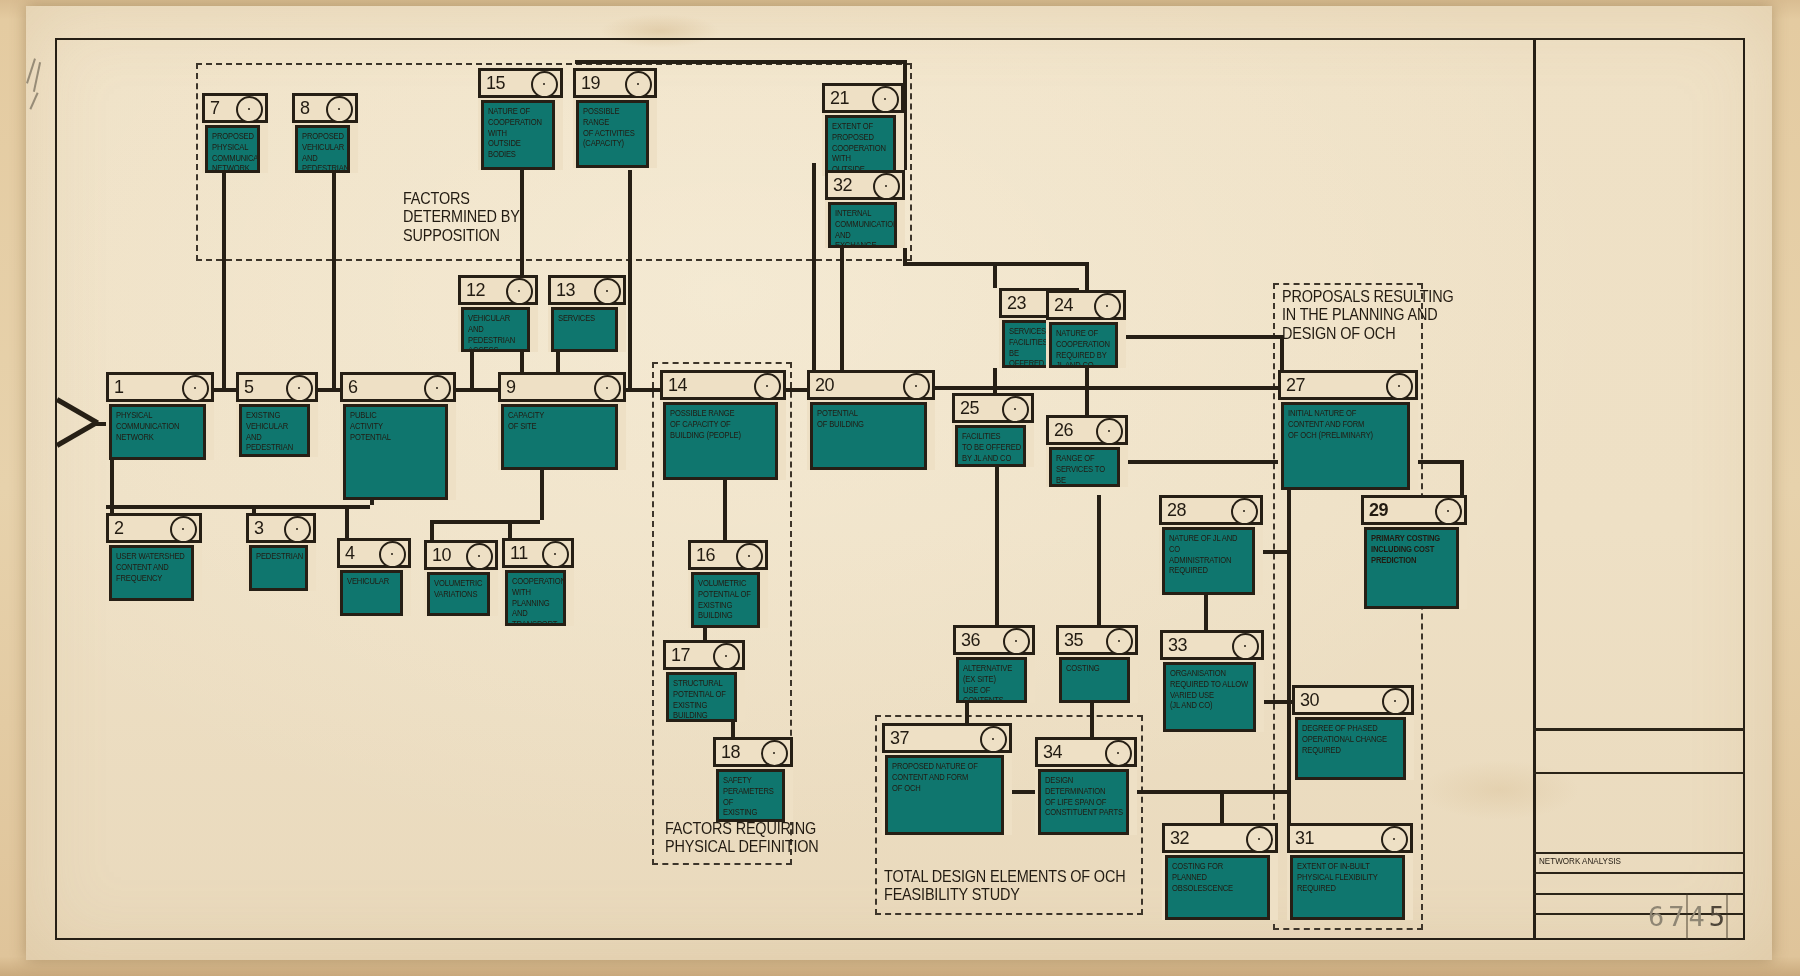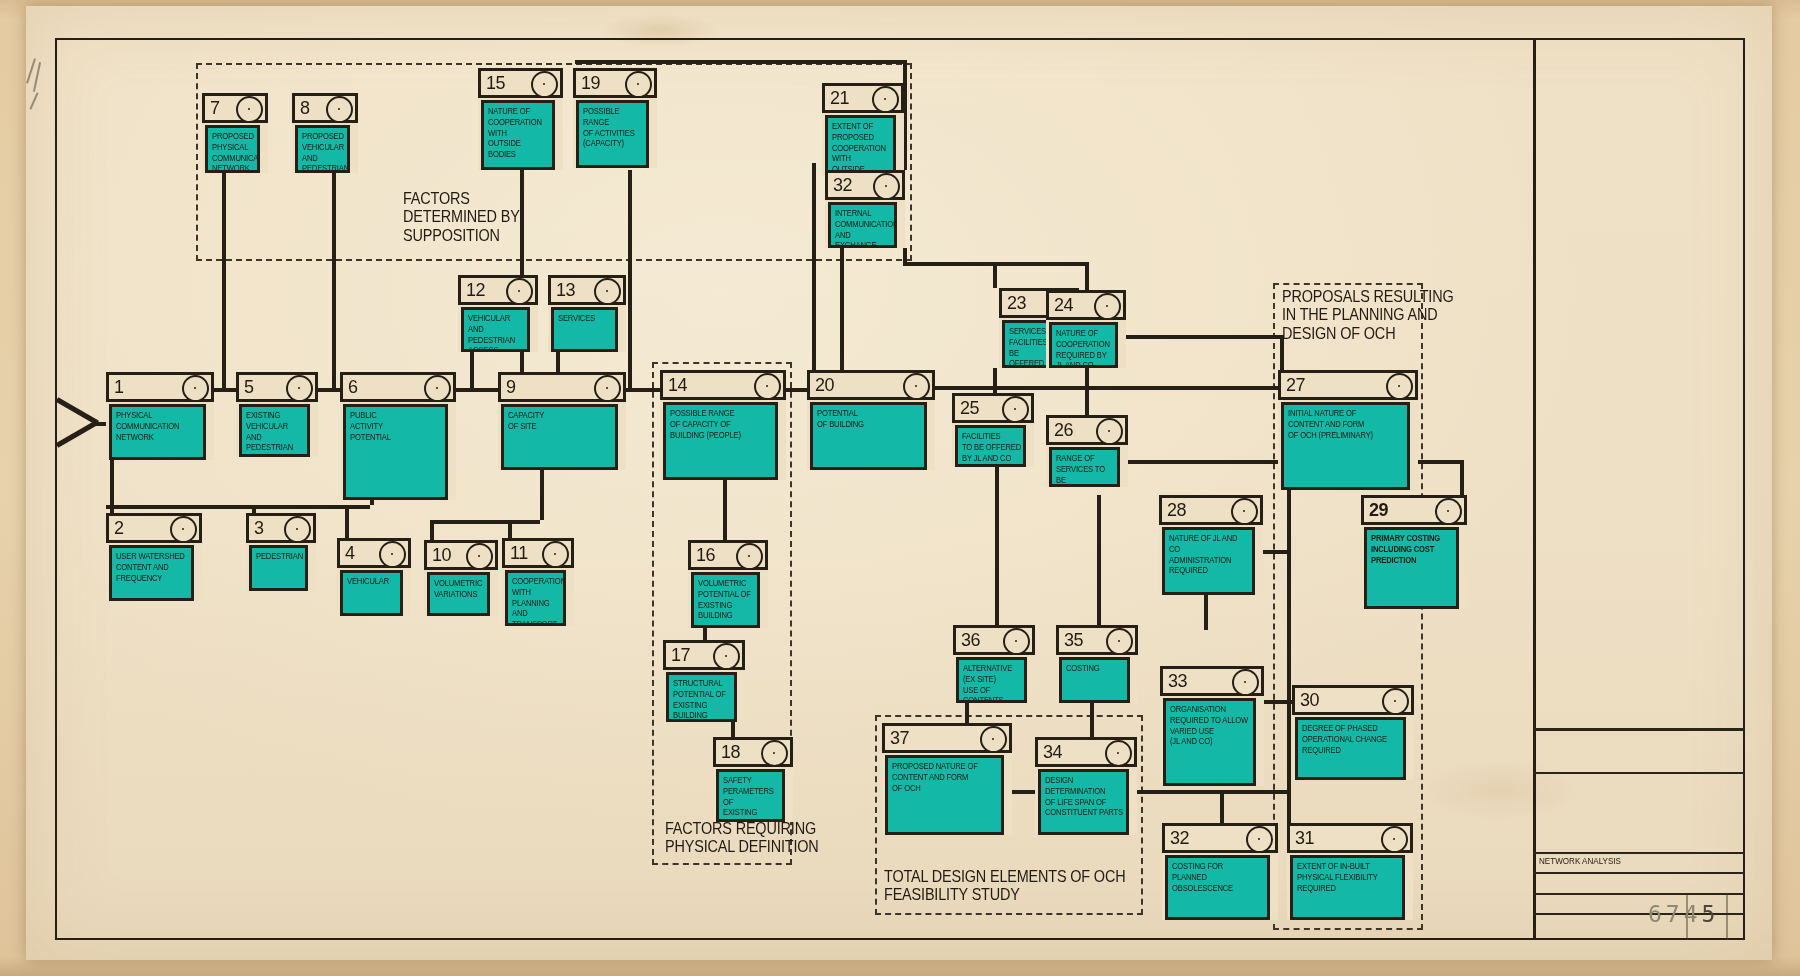--- a/index.html
+++ b/index.html
@@ -22,27 +22,27 @@
   }
   .tb-divider{position:absolute;background:#261f15;width:2.5px;left:1533px;top:38px;height:902px;}
   .tb-line{position:absolute;background:#2b2418;height:2px;}
   .tb-vfaint{position:absolute;background:rgba(60,50,35,.45);width:1.5px;}
   .seg{position:absolute;background:#261f15;z-index:2;}
   .node{position:absolute;z-index:3;background:#eee0c5;box-sizing:border-box;}
   .hd{position:absolute;left:0;top:0;right:0;height:30px;border:3px solid #261f15;box-sizing:border-box;background:#eee0c5;}
   .num{position:absolute;left:5px;top:2px;font-size:18px;color:#221b12;letter-spacing:-0.5px;}
   .circ{position:absolute;right:2px;top:0px;width:23px;height:23px;border:2.5px solid #261f15;border-radius:50%;box-sizing:content-box;background:#eee0c5;}
   .circ::after{content:"";position:absolute;left:10px;top:10px;width:2px;height:2px;background:#261f15;border-radius:50%;}
-  .bd{position:absolute;left:3px;right:8px;top:32px;bottom:0;border:3px solid #261f15;box-sizing:border-box;padding:3px 2px 2px 4px;overflow:hidden;background:#14b8a6;}
+  .bd{position:absolute;left:3px;right:8px;top:32px;bottom:0;border:3px solid #261f15;box-sizing:border-box;padding:3px 2px 2px 4px;overflow:hidden;background:#0f766e;}
   .txt{font-size:9.5px;line-height:1.14;letter-spacing:-0.2px;color:#221b12;white-space:pre-line;transform:scaleX(.8);transform-origin:0 0;width:125%;}
   .region{position:absolute;border:2px dashed #3d352a;z-index:1;box-sizing:border-box;}
   .rlabel{position:absolute;z-index:4;font-size:17px;line-height:1.08;letter-spacing:-0.2px;color:#221b12;white-space:pre-line;transform:scaleX(.85);transform-origin:0 0;width:118%;}
   .arrow-bar{position:absolute;width:47px;height:5px;background:#261f15;transform-origin:0 50%;z-index:2;}
   .tb-title{position:absolute;left:1539px;top:855px;font-size:9.5px;letter-spacing:0px;color:#221b12;z-index:4;transform:scaleX(.85);transform-origin:0 0;}
-  .pencil-num{position:absolute;left:1648px;top:901px;font-size:23px;letter-spacing:4px;color:#8f8674;z-index:4;font-family:"DejaVu Sans Mono",monospace;}
+  .pencil-num{position:absolute;left:1648px;top:901px;font-size:27px;letter-spacing:4px;color:#8f8674;z-index:4;font-family:"DejaVu Sans Mono",monospace;}
   .pencil-num b{font-weight:normal;color:#4f4639;}
   .scribble{position:absolute;background:#978c77;z-index:4;}
   .stain{position:absolute;border-radius:50%;z-index:0;}
 </style>
 </head>
 <body>
 
 <div class="paper"></div>
 <div class="stain" style="left:600px;top:14px;width:120px;height:34px;background:radial-gradient(ellipse,rgba(197,162,108,.30),rgba(0,0,0,0) 70%);"></div>
 <div class="stain" style="left:1420px;top:760px;width:160px;height:60px;background:radial-gradient(ellipse,rgba(203,170,118,.22),rgba(0,0,0,0) 70%);"></div>
@@ -479,21 +479,21 @@
     <div class="node" style="left: 1162px; top: 823px; width: 116px; height: 97px;">
       <div class="hd">
         <div class="num">32</div>
         <div class="circ"></div>
       </div>
       <div class="bd">
         <div class="txt">COSTING FOR
 PLANNED OBSOLESCENCE</div>
       </div>
     </div>
-    <div class="node" style="left: 1160px; top: 630px; width: 104px; height: 120px; margin-top: 36px;">
+    <div class="node" style="left: 1160px; top: 630px; width: 104px; height: 102px;">
       <div class="hd">
         <div class="num">33</div>
         <div class="circ"></div>
       </div>
       <div class="bd">
         <div class="txt">ORGANISATION
 REQUIRED TO ALLOW
 VARIED USE
 (JL AND CO)</div>
       </div>

